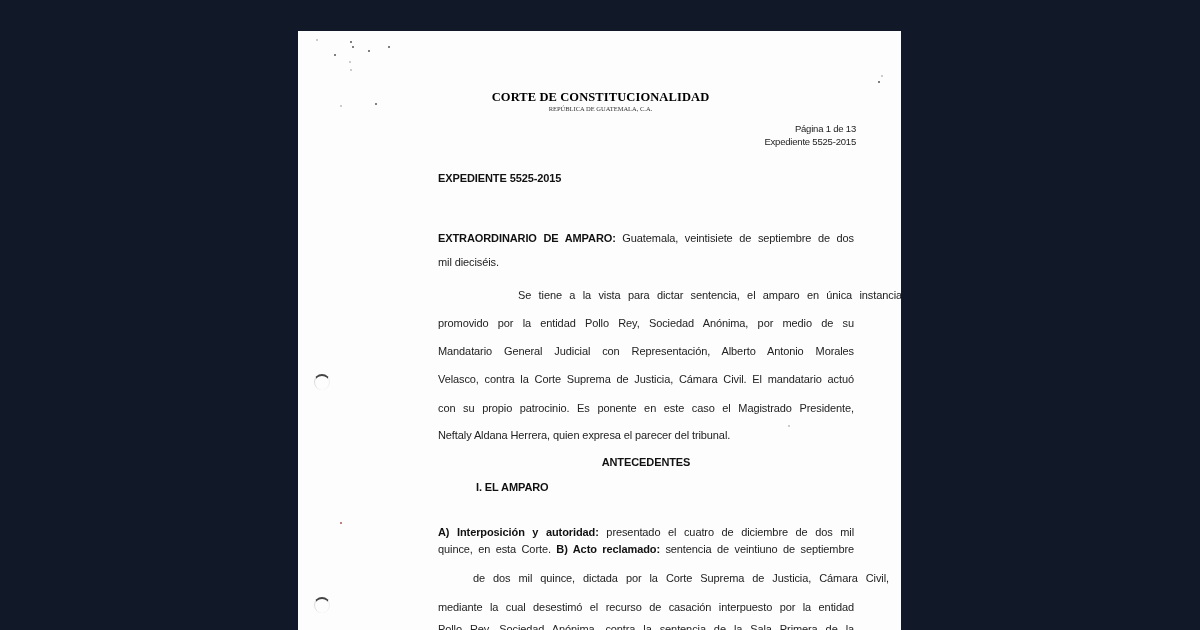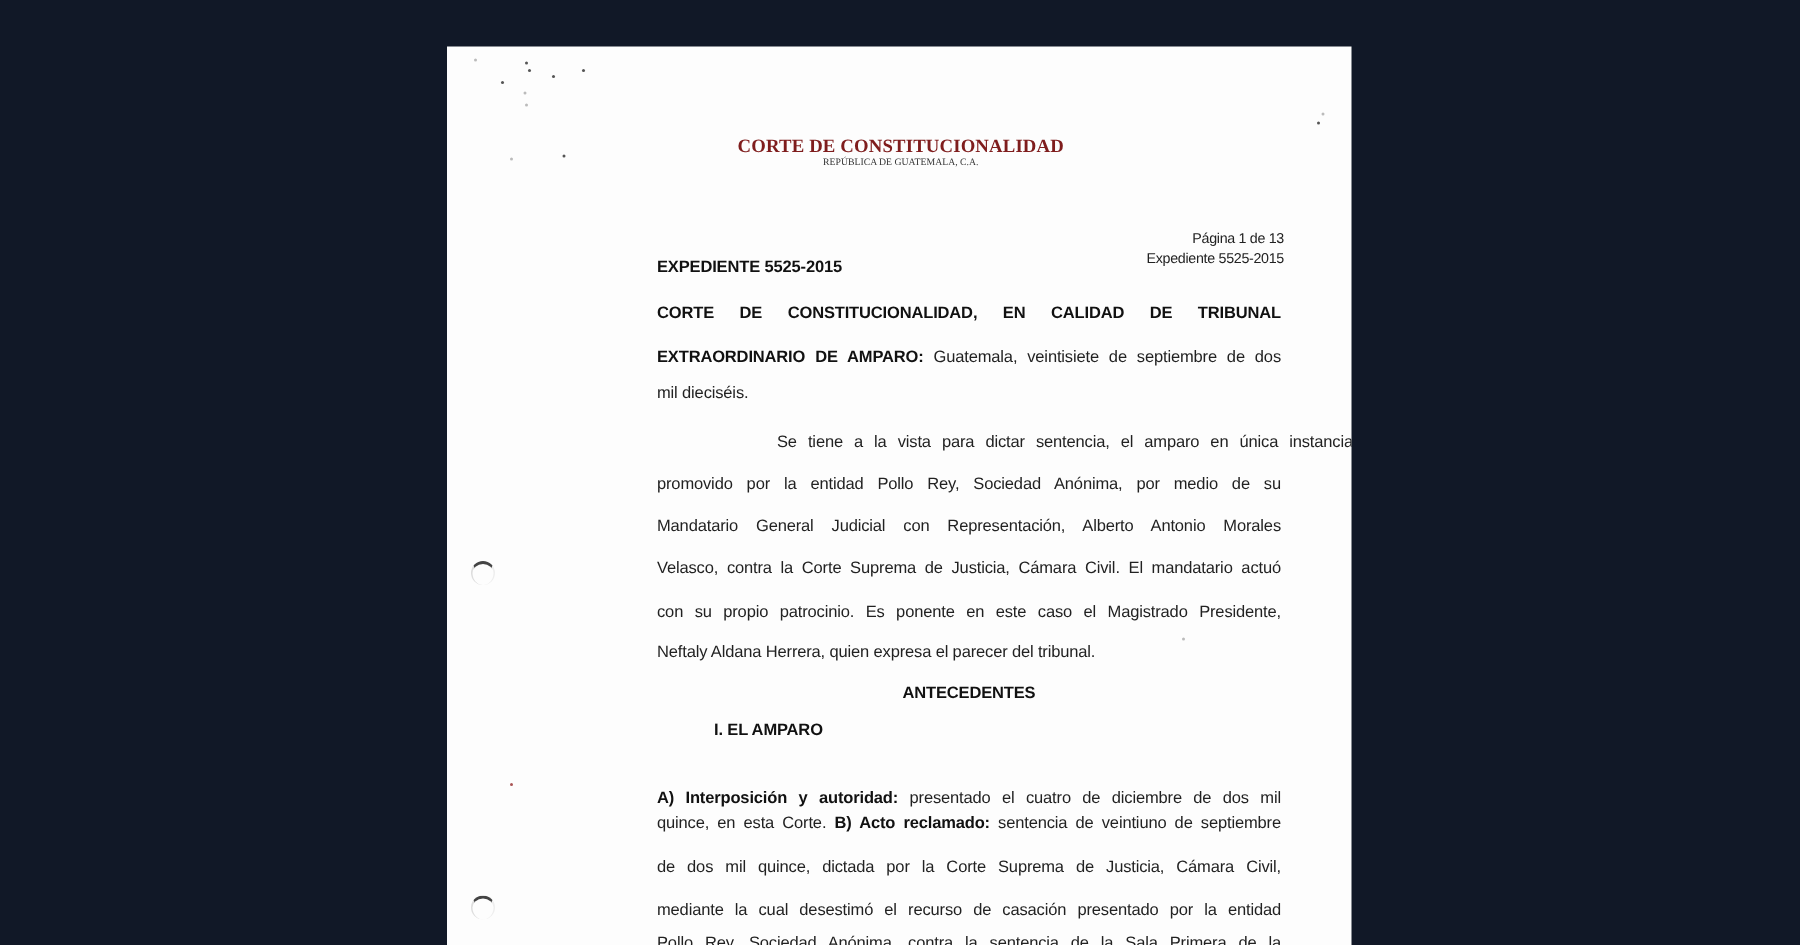--- a/index.html
+++ b/index.html
@@ -23,38 +23,37 @@
   .speck.light { background: #bbb; }
   .punch {
     position: absolute; width: 14px; height: 14px;
     border-top: 2px solid #444; border-radius: 50%;
     border-left: 1px solid #ddd; border-right: 1px solid #eee;
   }
   .hdr-title {
     position: absolute; left: 0; width: 100%; top: 59px;
     text-align: center;
     font-family: "Liberation Serif", serif;
-    font-weight: bold; font-size: 12.5px; color: #7f1d1d;
+    font-weight: bold; font-size: 12.5px; color: #000000;
     letter-spacing: 0.1px;
     padding-left: 2px;
     box-sizing: border-box;
   }
   .hdr-sub {
     position: absolute; left: 0; width: 100%; top: 74px;
     text-align: center;
     font-family: "Liberation Serif", serif;
     font-size: 6.5px; color: #333;
     padding-left: 2px; box-sizing: border-box;
   }
   .page-meta {
     position: absolute; right: 45px; top: 91px;
     text-align: right;
     font-size: 9.5px; line-height: 13px; color: #222;
     letter-spacing: -0.2px;
-    margin-top: 31px;
   }
   .line {
     position: absolute; left: 140px; width: 416px;
     font-size: 11px; color: #222;
     white-space: nowrap;
     text-align: justify; text-align-last: justify;
     letter-spacing: -0.1px;
   }
   .line.nojust { text-align: left; text-align-last: left; }
   .line.center { text-align-last: center; }
@@ -86,32 +85,31 @@
 
   <div class="hdr-title">CORTE DE CONSTITUCIONALIDAD</div>
   <div class="hdr-sub">REPÚBLICA DE GUATEMALA, C.A.</div>
 
   <div class="page-meta">
     <div>Página 1 de 13</div>
     <div>Expediente 5525-2015</div>
   </div>
 
   <div class="line nojust b" style="top:141px;">EXPEDIENTE  5525-2015</div>
-  <div class="line b" style="top:172px;">CORTE DE CONSTITUCIONALIDAD, EN CALIDAD DE TRIBUNAL</div>
   <div class="line" style="top:201px;"><span class="b">EXTRAORDINARIO DE AMPARO:</span><span> Guatemala, veintisiete de septiembre de dos</span></div>
   <div class="line nojust" style="top:225px;">mil dieciséis.</div>
 
   <div class="line indent" style="top:258px;">Se tiene a la vista para dictar sentencia, el amparo en única instancia</div>
   <div class="line" style="top:286px;">promovido por la entidad Pollo Rey, Sociedad Anónima, por medio de su</div>
   <div class="line" style="top:314px;">Mandatario General Judicial con Representación, Alberto Antonio Morales</div>
   <div class="line" style="top:342px;">Velasco, contra la Corte Suprema de Justicia, Cámara Civil.  El mandatario actuó</div>
   <div class="line" style="top:371px;">con su propio patrocinio. Es ponente en este caso el Magistrado Presidente,</div>
   <div class="line nojust" style="top:398px;">Neftaly Aldana Herrera, quien expresa el parecer del tribunal.</div>
 
   <div class="line center b" style="top:425px;">ANTECEDENTES</div>
   <div class="line nojust b" style="top:450px;padding-left:38px;">I. EL AMPARO</div>
 
   <div class="line" style="top:483px;margin-top:12px;"><span class="b">A)  Interposición y autoridad:</span><span> presentado el cuatro de diciembre de dos mil</span></div>
   <div class="line" style="top:512px;"><span>quince, en esta Corte. </span><span class="b">B) Acto reclamado:</span><span> sentencia de veintiuno de septiembre</span></div>
-  <div class="line" style="top:541px;">de dos mil quince, dictada por la Corte Suprema de Justicia, Cámara Civil,</div>
-  <div class="line" style="top:570px;">mediante la cual desestimó el recurso de casación presentado por la entidad</div>
+  <div class="line" style="top:541px;margin-left:35px;">de dos mil quince, dictada por la Corte Suprema de Justicia, Cámara Civil,</div>
+  <div class="line" style="top:570px;">mediante la cual desestimó el recurso de casación interpuesto por la entidad</div>
   <div class="line" style="top:592px;">Pollo Rey, Sociedad Anónima, contra la sentencia de la Sala Primera de la</div>
 </div>
 
 </body></html>

